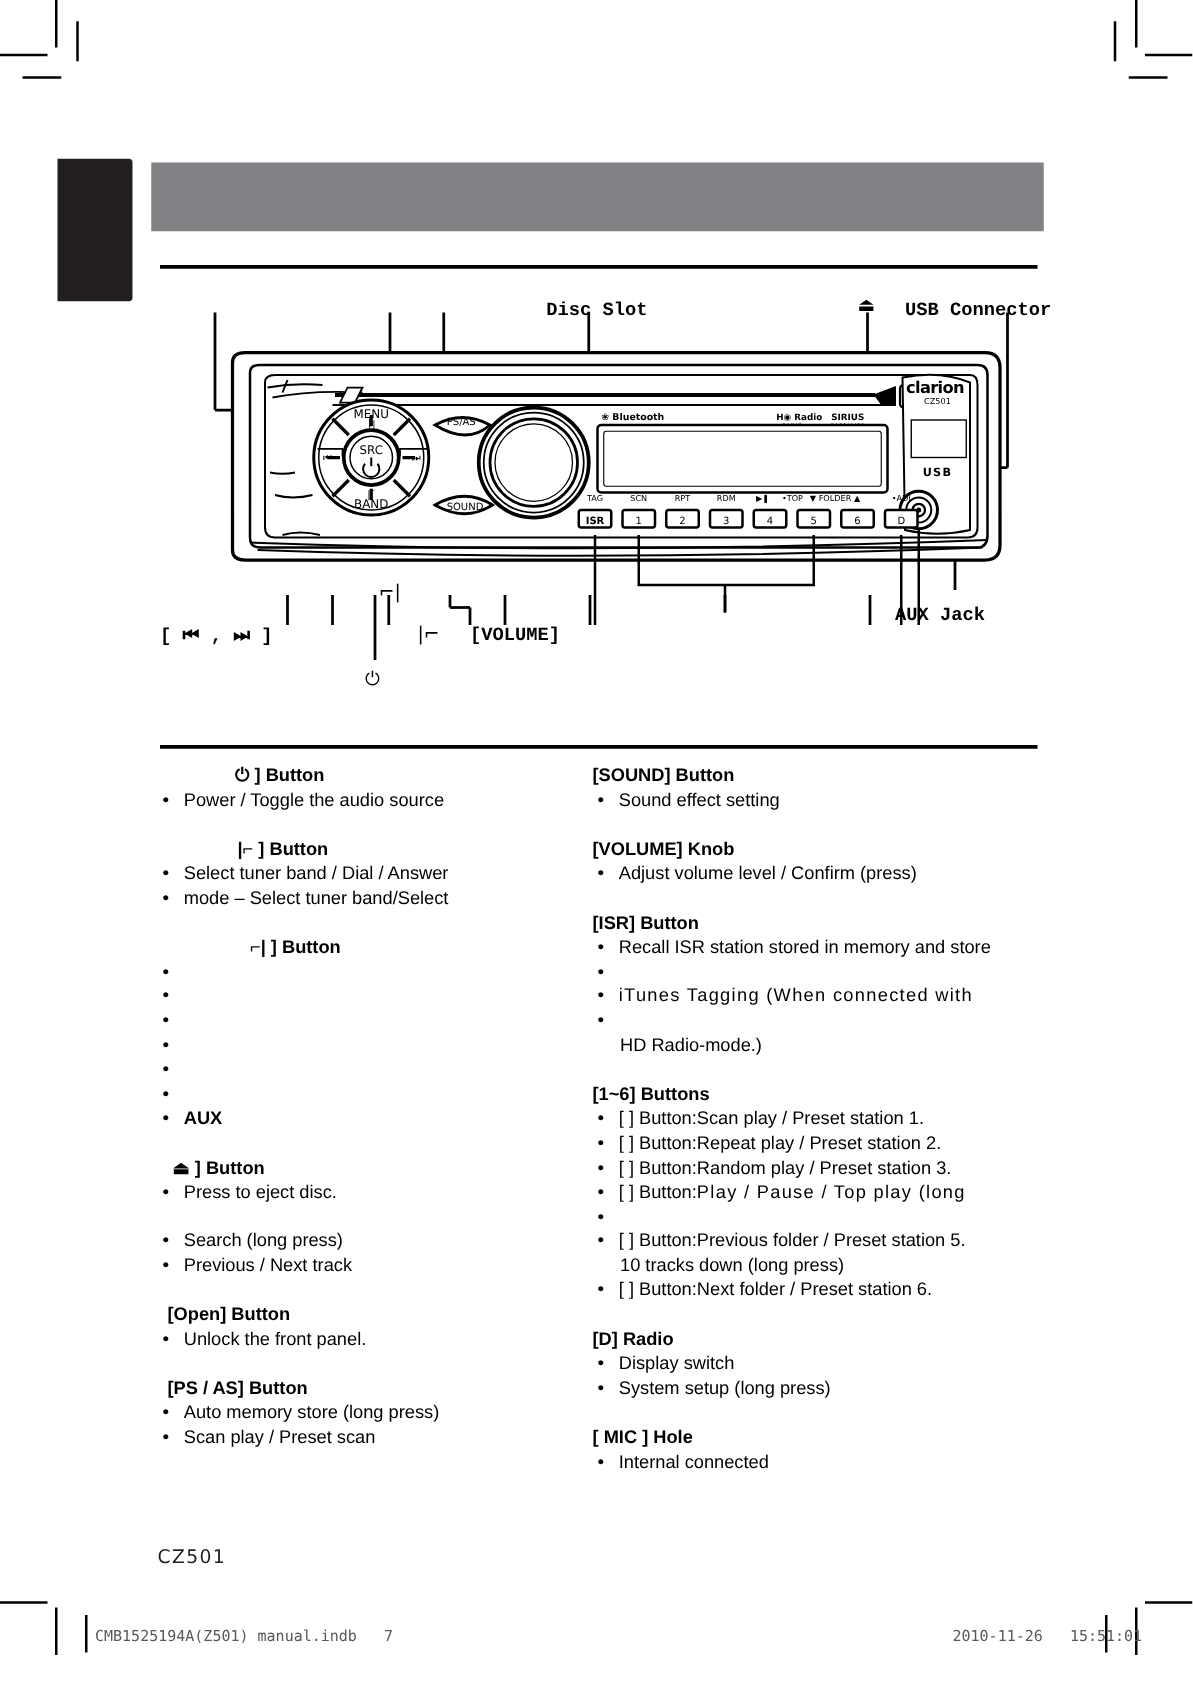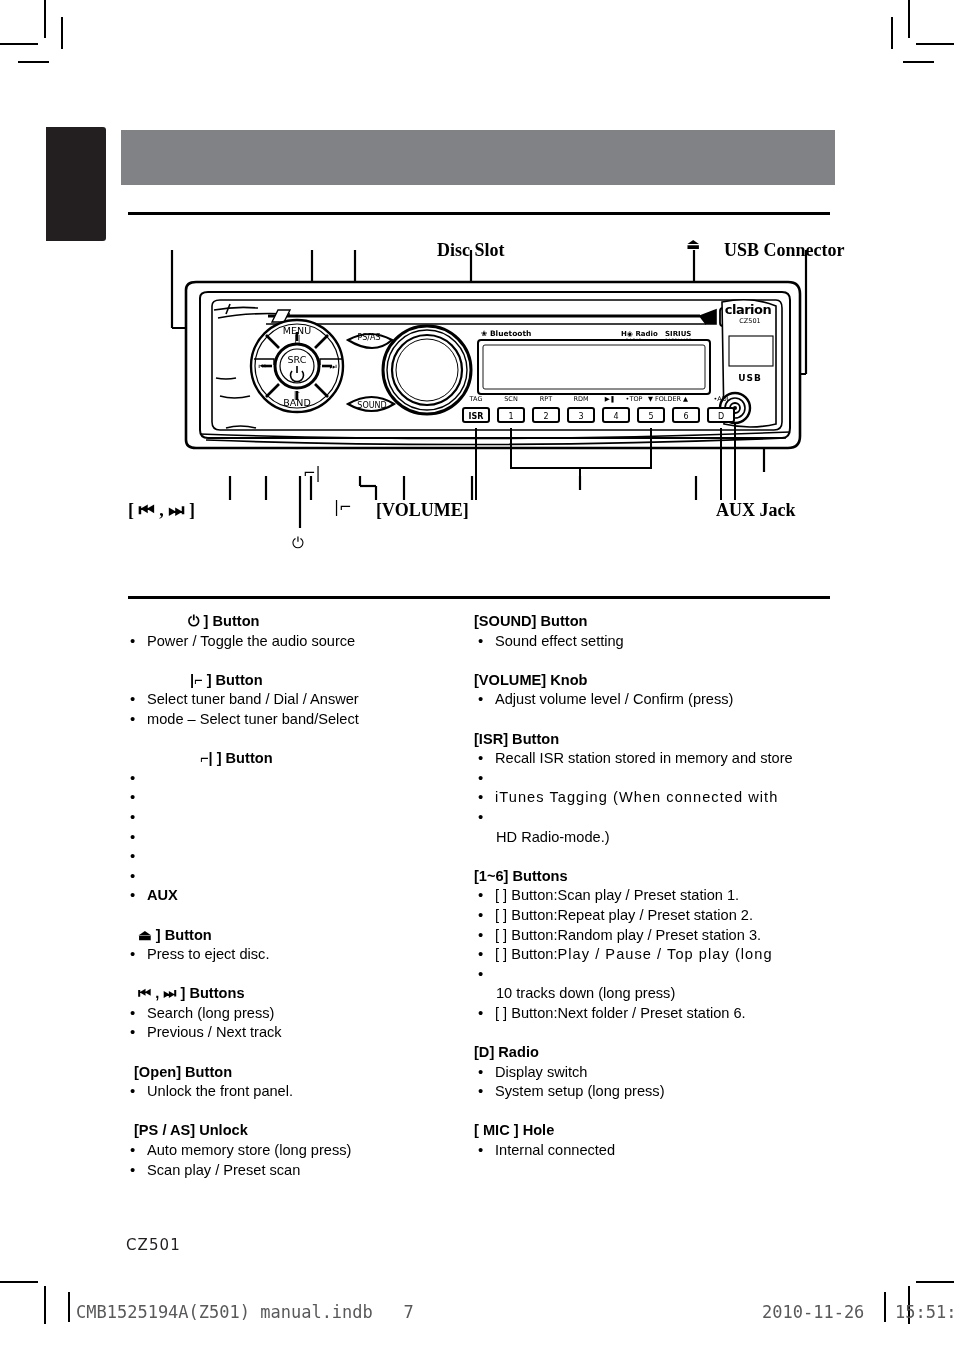--- a/index.html
+++ b/index.html
@@ -35,22 +35,22 @@
     position:absolute;left:128px;top:212px;width:702px;height:3px;background:#000;
   }
   #mid-rule{
     position:absolute;left:128px;top:596px;width:702px;height:2.5px;background:#000;
   }
 
   
   #diagram{position:absolute;left:0;top:228px;width:954px;height:340px;}
   #diagram svg{display:block;}
   .calloutlbl{
-    position:absolute;font-size:18px;font-weight:bold;white-space:nowrap;
-    font-family:Liberation Serif, serif;
+    position:absolute;font-size:15px;font-weight:bold;white-space:nowrap;
+    font-family:Liberation Mono, monospace;
   }
   .iconlbl{
     position:absolute;font-size:15px;white-space:nowrap;line-height:1;
     font-family:"DejaVu Sans", sans-serif;
   }
 
   
   .col{position:absolute;top:612px;font-size:14.6px;line-height:19.6px;}
   #col-left{left:126px;width:340px;}
   #col-right{left:474px;width:360px;}
@@ -76,21 +76,21 @@
   .wide2{letter-spacing:1.05px;}
   .btnlabel{display:inline-block;min-width:60px;}
   .indent-cont{padding-left:90px;}
 
   
   #model-no{
     position:absolute;left:126px;top:1236px;font-size:15px;letter-spacing:1.1px;
     color:#231f20;font-family:"DejaVu Sans", sans-serif;
   }
   .footline{
-    position:absolute;top:1302px;font-size:17px;color:#58595b;
+    position:absolute;top:1302px;font-size:12px;color:#58595b;
     font-family:"DejaVu Sans Mono", monospace;white-space:pre;
   }
   #footer-file{left:76px;}
   #footer-stamp{left:762px;}
   #footer-bar-l{position:absolute;left:68px;top:1292px;width:1.5px;height:30px;background:#000;}
   #footer-bar-r{position:absolute;left:884px;top:1292px;width:1.5px;height:30px;background:#000;}
 </style>
 <style>li.nobullet:before{content:"" !important;}</style></head>
 <body>
 
@@ -304,21 +304,21 @@
     </g>
   </svg>
 
   <span class="iconlbl" style="left:303px;top:238px;">⌐|</span>
   <span class="calloutlbl" style="left:437px;top:12px;">Disc Slot</span>
   <span class="iconlbl" style="left:686px;top:9px;font-weight:bold;">⏏</span>
   <span class="calloutlbl" style="left:724px;top:12px;">USB Connector</span>
   <span class="calloutlbl" style="left:128px;top:272px;">[ ⏮ , ⏭ ]</span>
   <span class="iconlbl" style="left:334px;top:272px;">|⌐</span>
   <span class="calloutlbl" style="left:376px;top:272px;">[VOLUME]</span>
-  <span class="calloutlbl" style="left:716px;top:272px;">AUX Jack</span>
+  <span class="calloutlbl" style="left:716px;top:256px;">AUX Jack</span>
   <span class="iconlbl" style="left:292px;top:308px;">⏻</span>
 </div>
 
 <div class="col" id="col-left">
     <div class="grp">
       <div class="hd indent1">⏻ ] Button</div>
       <ul class="bl">
         <li><span>Power / Toggle the audio source</span></li>
       </ul>
     </div>
@@ -345,36 +345,35 @@
     </div>
     <div class="spacer"></div>
     <div class="grp">
       <div class="hd indent5">⏏ ] Button</div>
       <ul class="bl">
         <li><span>Press to eject disc.</span></li>
       </ul>
     </div>
     <div class="spacer"></div>
     <div class="grp">
-      <div class="hd indent5">⏮ , ⏭ ] Buttons</div>
       <ul class="bl">
         <li><span>Search (long press)</span></li>
         <li><span>Previous / Next track</span></li>
       </ul>
     </div>
     <div class="spacer"></div>
     <div class="grp">
       <div class="hd indent4">[Open] Button</div>
       <ul class="bl">
         <li><span>Unlock the front panel.</span></li>
       </ul>
     </div>
     <div class="spacer"></div>
     <div class="grp">
-      <div class="hd indent4">[PS / AS] Unlock</div>
+      <div class="hd indent4">[PS / AS] Button</div>
       <ul class="bl">
         <li><span>Auto memory store (long press)</span></li>
         <li><span>Scan play / Preset scan</span></li>
       </ul>
     </div>
   </div>
 <div class="col" id="col-right">
     <div class="grp">
       <div class="hd">[SOUND] Button</div>
       <ul class="bl">
@@ -401,20 +400,21 @@
     </div>
     <div class="spacer"></div>
     <div class="grp">
       <div class="hd">[1~6] Buttons</div>
       <ul class="bl">
         <li><span class="btnlabel">[  ] Button:</span><span>Scan play / Preset station 1.</span></li>
         <li><span class="btnlabel">[  ] Button:</span><span>Repeat play / Preset station 2.</span></li>
         <li><span class="btnlabel">[  ] Button:</span><span>Random play / Preset station 3.</span></li>
         <li><span class="btnlabel">[  ] Button:</span><span class="wide2">Play / Pause / Top play (long</span></li>
         <li class="empty"><span></span></li>
+        <li><span class="btnlabel">[  ] Button:</span><span>Previous folder / Preset station 5.</span></li>
         <li class="nb indent-cont nobullet" style="list-style: none; padding-left: 22px;"><span>10 tracks down (long press)</span></li>
         <li><span class="btnlabel">[  ] Button:</span><span>Next folder / Preset station 6.</span></li>
       </ul>
     </div>
     <div class="spacer"></div>
     <div class="grp">
       <div class="hd">[D] Radio</div>
       <ul class="bl">
         <li><span>Display switch</span></li>
         <li><span>System setup (long press)</span></li>

